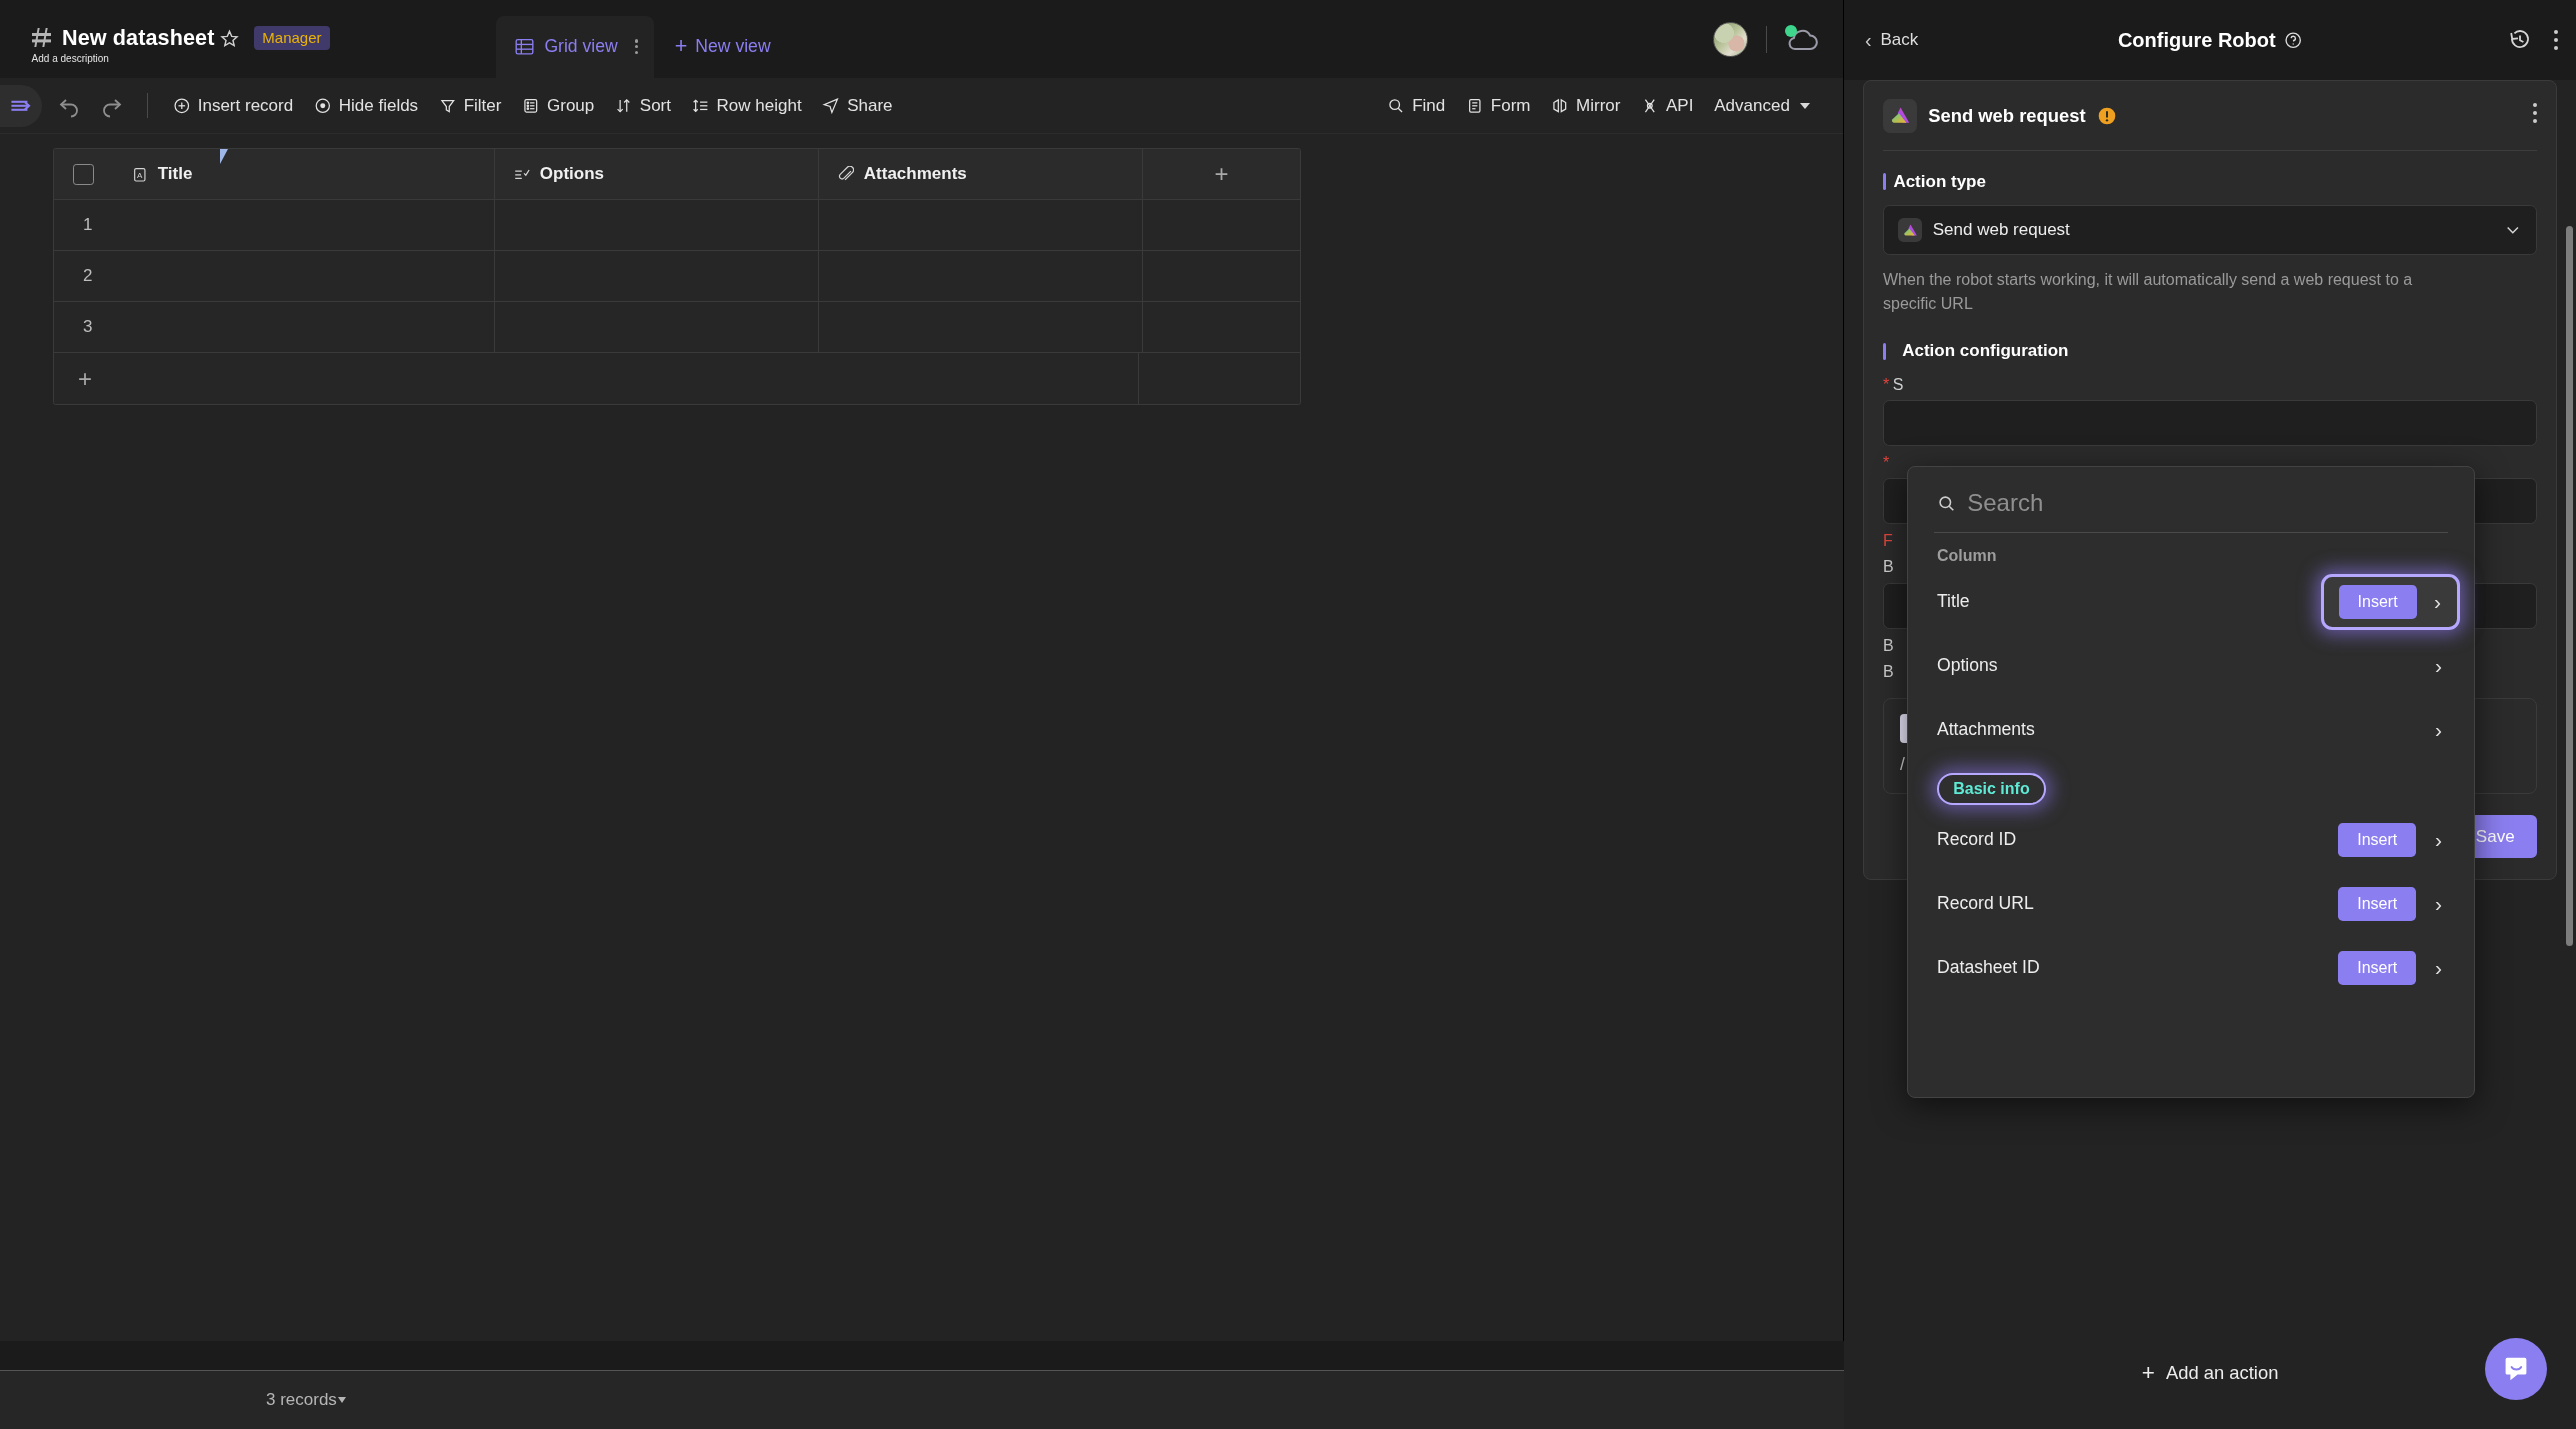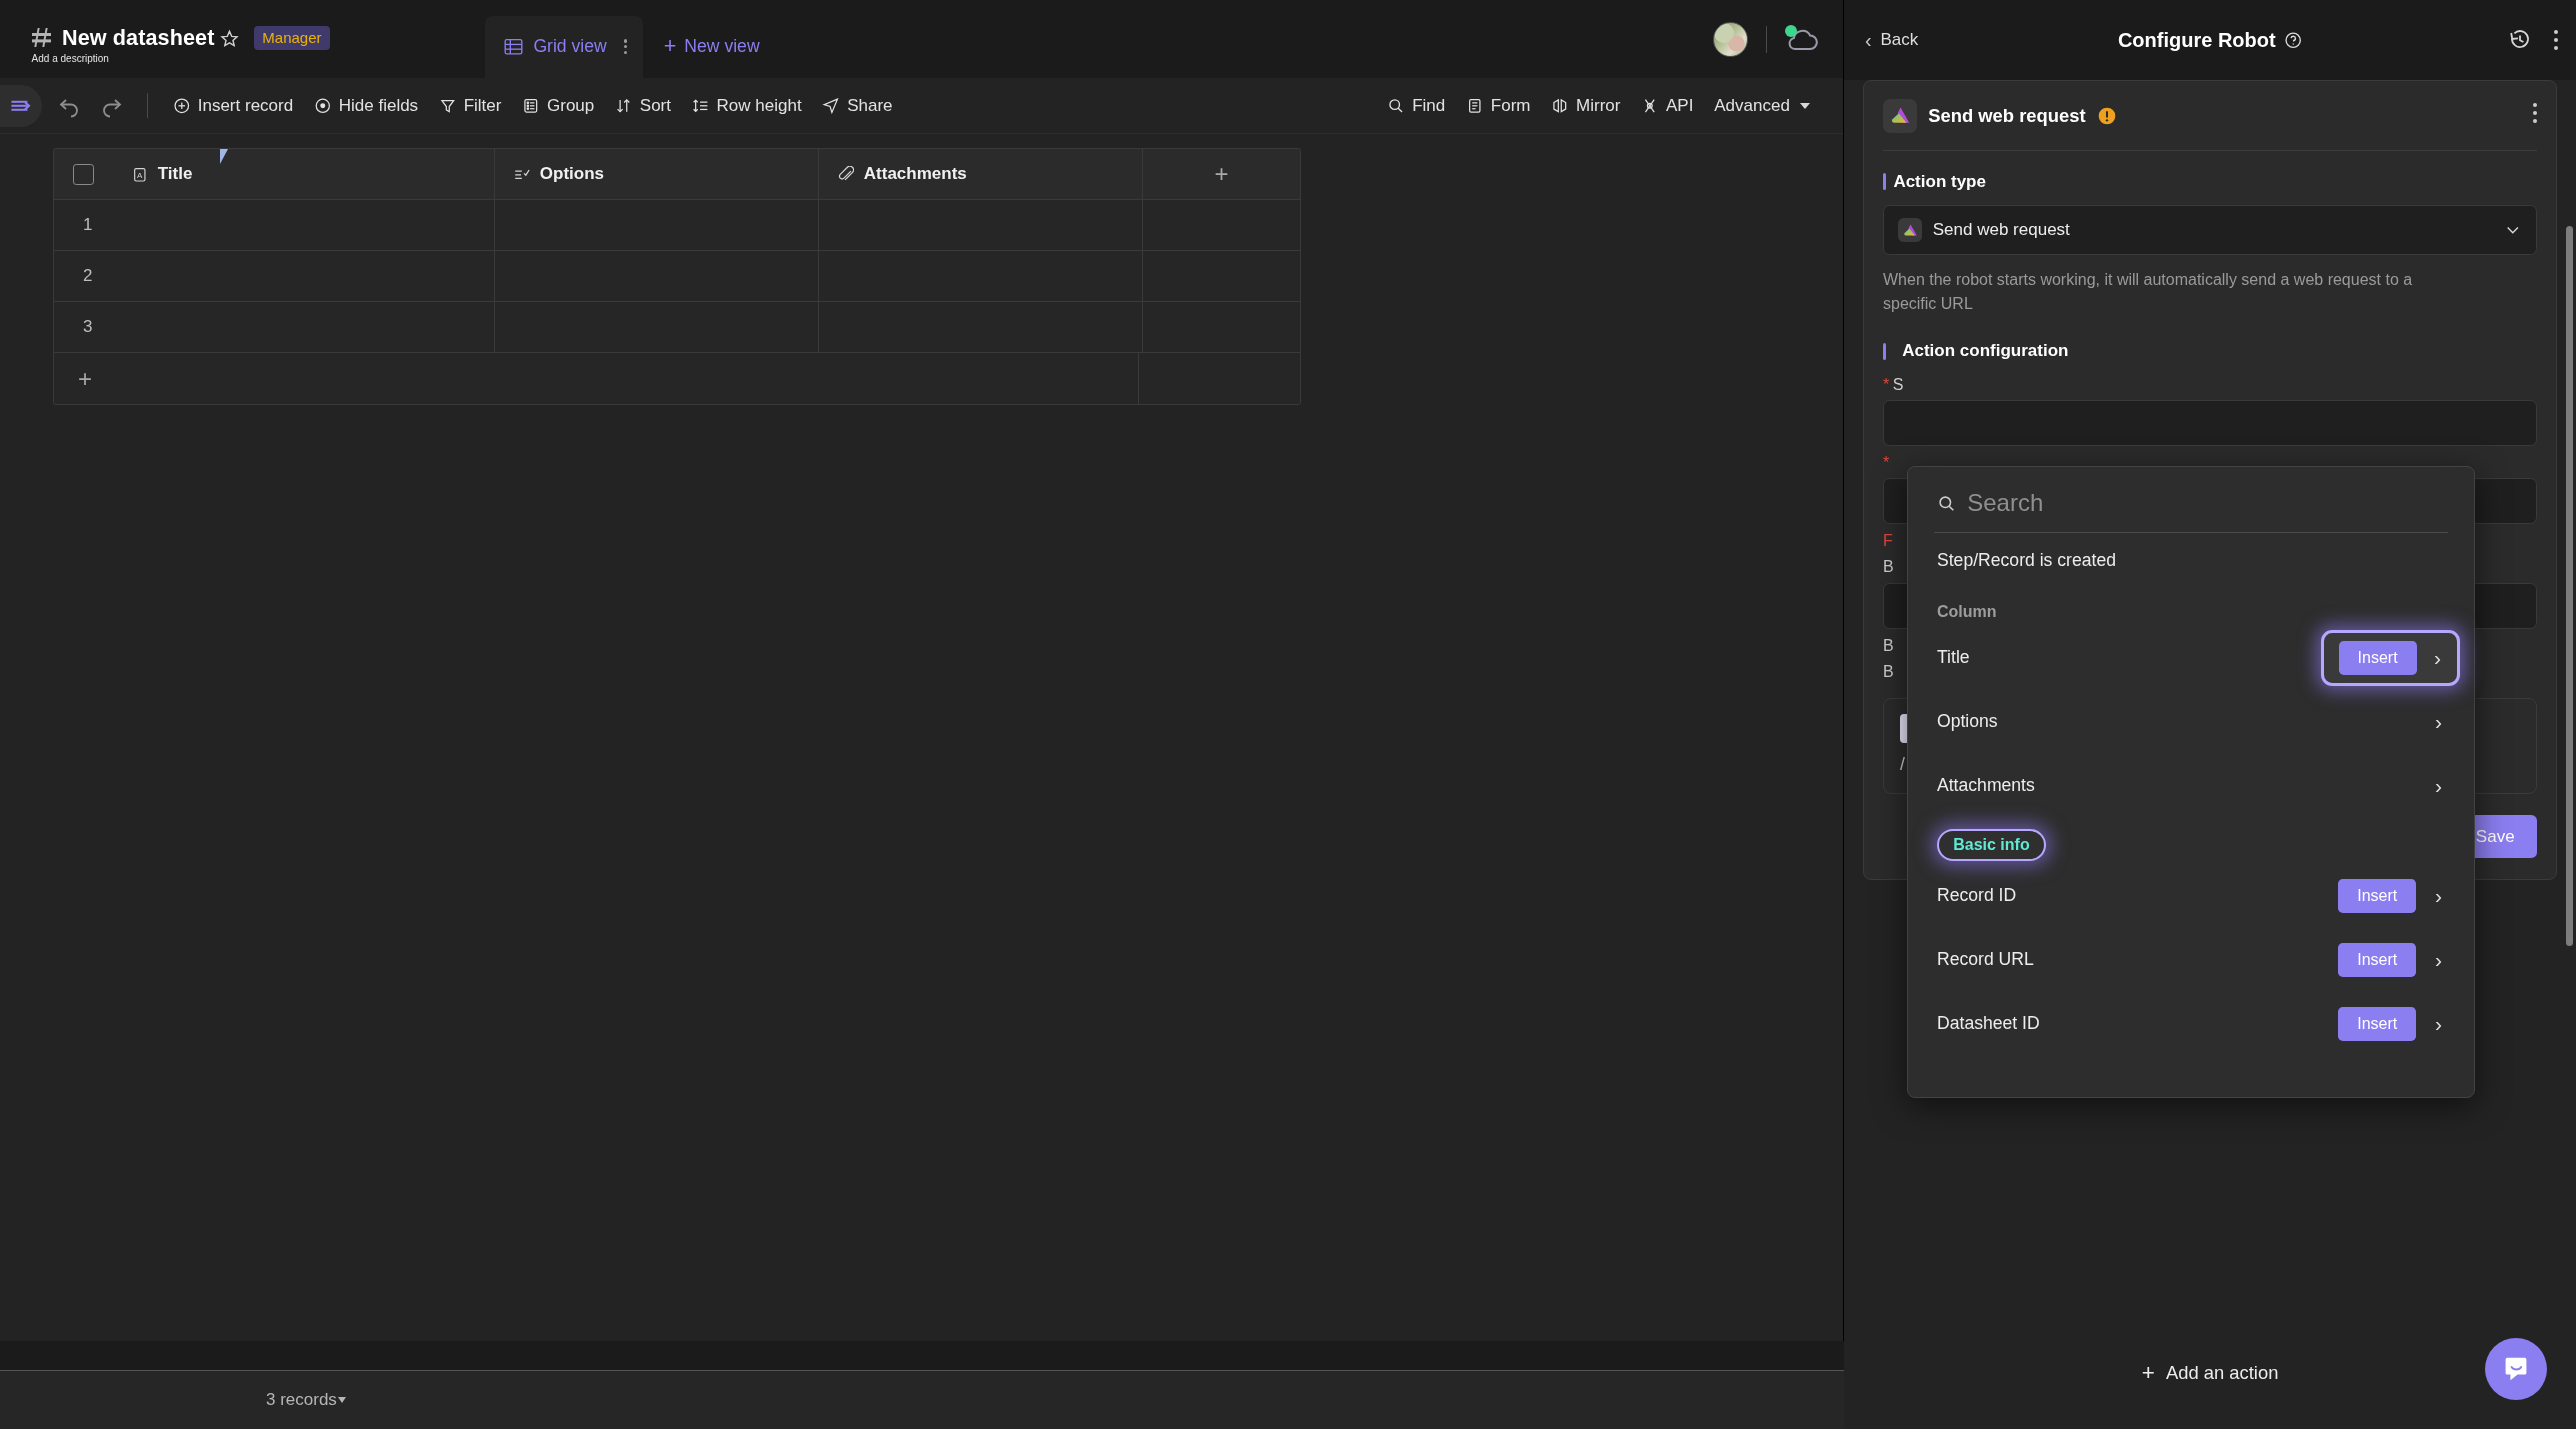--- a/index.html
+++ b/index.html
@@ -46,21 +46,21 @@
   .ds-name { font-size: 21.6px; font-weight: bold; color: #fff; letter-spacing: 0.1px; }
   .star-icon { width: 19px; height: 19px; margin-left: -2.4px; color: #cfcfcf; }
   .badge-manager {
     background: #403a6b; color: #eab308;
     font-size: 15px; padding: 3.2px 8.8px 4px; border-radius: 4px;
     margin-left: 6.4px;
   }
   .ds-desc { font-size: 10px; color: #e5e5e5; margin-top: 2px; margin-left: 1.6px; }
 
   
-  .view-tabs { position: absolute; left: 485px; bottom: 0; display: flex; align-items: flex-end; height: 78px; }
+  .view-tabs { position: absolute; left: 496px; bottom: 0; display: flex; align-items: flex-end; height: 78px; }
   .tab-grid {
     display: flex; align-items: center; gap: 10.4px;
     background: #232323;
     border-radius: 8px 8px 0 0;
     padding: 12.8px 16px 13.6px 19px;
     height: 62px;
   }
   .tab-grid .tab-label { color: #8b7ef0; font-size: 17.6px; }
   .grid-ic { width: 19px; height: 17.6px; flex: none; }
   .tab-dots { display: flex; flex-direction: column; gap: 2.4px; margin-left: 6.4px; }
@@ -729,23 +729,20 @@
   <div class="popup">
     <div class="pp-search">
       <svg width="19" height="19" viewBox="0 0 24 24" fill="none" stroke="#cdcdcd" stroke-width="2">
         <circle cx="10.5" cy="10.5" r="6.6"></circle>
           <line x1="15.4" y1="15.4" x2="20.6" y2="20.6"></line>
       </svg>
       <input type="text" placeholder="Search" style="">
     </div>
     <div class="pp-div"></div>
 
-    <div class="pp-item pp-static">
-      <span>Step/Record is created</span>
-    </div>
 
     <div class="pp-grouplbl">Column</div>
 
     <div class="pp-item">
       <span>Title</span>
       <span class="hl-title-insert">
         <button class="insert-btn">Insert</button>
         <span class="chev-r">›</span>
       </span>
     </div>

